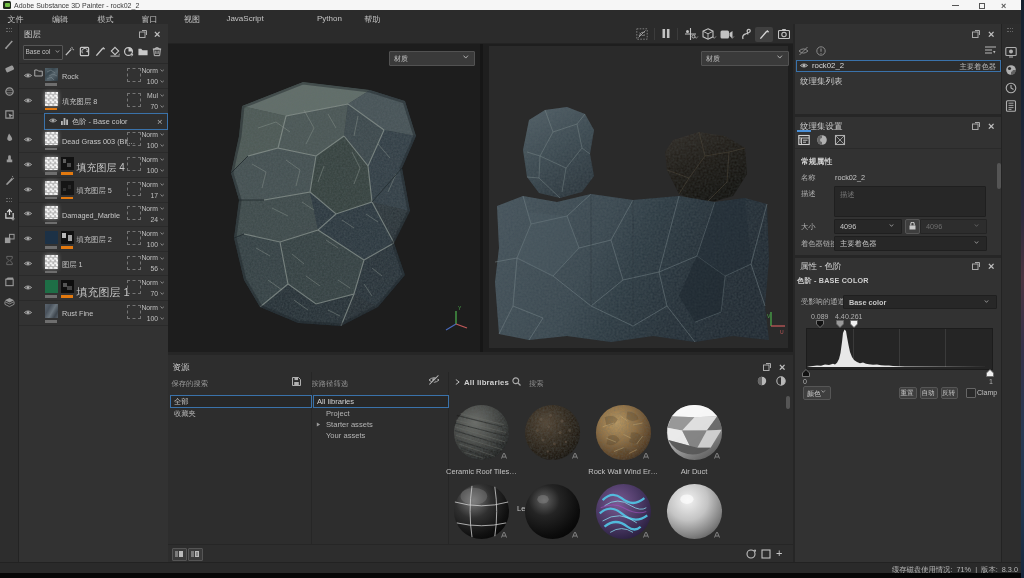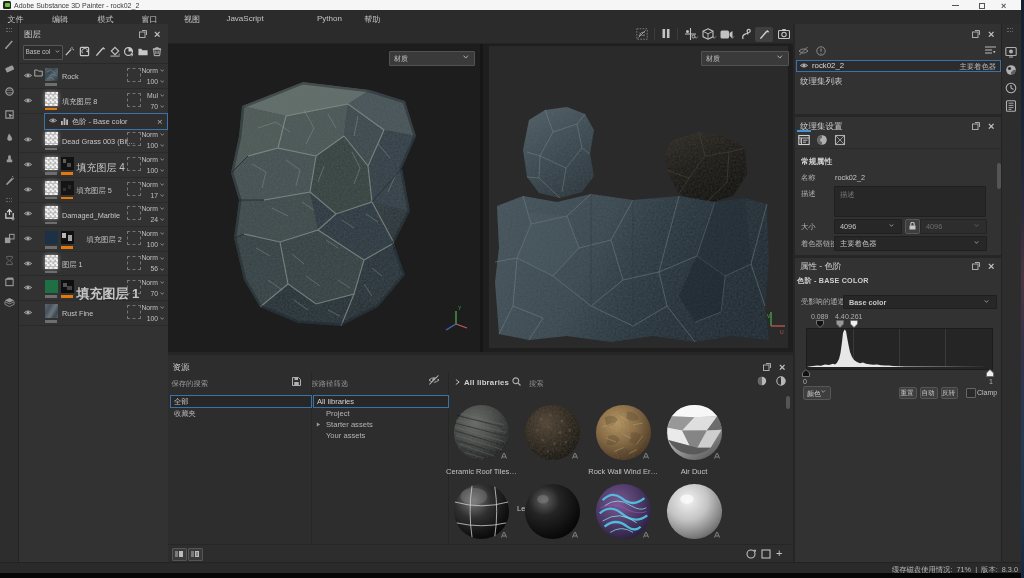--- a/index.html
+++ b/index.html
@@ -249,21 +249,21 @@
 <svg style="left:24px;top:235.0px" width="8" height="7" viewBox="0 0 10 8">
       <path d="M0.5 4 Q5 0.2 9.5 4 Q5 7.8 0.5 4 Z" fill="none" stroke="#b0b0b0" stroke-width="1.1"></path>
       <circle cx="5" cy="4" r="1.7" fill="#b0b0b0"></circle>
     </svg>
 <div class="abs" style="left:44.5px;top:230.5px;width:13.5px;height:13.5px;background:#1c3146;"></div>
 <div class="abs" style="left:60.5px;top:230.5px;width:13.5px;height:13.5px;background:#101010;"></div>
 <div class="abs" style="left:62px;top:233.0px;width:4px;height:5px;background:#b8b8b8;"></div>
 <div class="abs" style="left:68px;top:235.0px;width:3.5px;height:6px;background:#a0a0a0;"></div>
 <div class="abs" style="left:44.5px;top:246.2px;width:12.5px;height:2.6px;background:#6e6e6e;"></div>
 <div class="abs" style="left:60.5px;top:246.2px;width:12.5px;height:2.6px;background:#e2790f;"></div>
-<div class="txt" style="left:76.5px;top:235.3px;font-size:7.3px;color:#c6c6c6;margin-left:10px;">填充图层 2</div>
+<div class="txt" style="left:76.5px;top:235.3px;font-size:7.3px;color:#c6c6c6;">填充图层 2</div>
 <div class="abs" style="left:126.5px;top:231.0px;width:12px;height:12px;border:1px dashed #757575;"></div>
 <div class="txt" style="right:866px;top:229.8px;font-size:6.8px;color:#c0c0c0;">Norm</div>
 <svg style="left:159.5px;top:232.0px" width="4.5" height="3" viewBox="0 0 10 7">
       <path d="M1 1 L5 5.5 L9 1" fill="none" stroke="#a0a0a0" stroke-width="1.8"></path>
     </svg>
 <div class="txt" style="right:866px;top:240.8px;font-size:6.8px;color:#c0c0c0;">100</div>
 <svg style="left:159.5px;top:243.0px" width="4.5" height="3" viewBox="0 0 10 7">
       <path d="M1 1 L5 5.5 L9 1" fill="none" stroke="#a0a0a0" stroke-width="1.8"></path>
     </svg>
 <div class="abs" style="left:19px;top:275.4px;width:149px;height:0.8px;background:#2a2a2a;"></div>
@@ -287,21 +287,21 @@
 <svg style="left:24px;top:284.2px" width="8" height="7" viewBox="0 0 10 8">
       <path d="M0.5 4 Q5 0.2 9.5 4 Q5 7.8 0.5 4 Z" fill="none" stroke="#b0b0b0" stroke-width="1.1"></path>
       <circle cx="5" cy="4" r="1.7" fill="#b0b0b0"></circle>
     </svg>
 <div class="abs" style="left:44.5px;top:279.7px;width:13.5px;height:13.5px;background:#1e6e46;"></div>
 <div class="abs" style="left:60.5px;top:279.7px;width:13.5px;height:13.5px;background:#0e0e0e;"></div>
 <div class="abs" style="left:62.5px;top:283.2px;width:4px;height:4px;background:#555;"></div>
 <div class="abs" style="left:67px;top:286.2px;width:5px;height:4px;background:#444;"></div>
 <div class="abs" style="left:44.5px;top:295.4px;width:12.5px;height:2.6px;background:#6e6e6e;"></div>
 <div class="abs" style="left:60.5px;top:295.4px;width:12.5px;height:2.6px;background:#e2790f;"></div>
-<div class="txt" style="left:76.5px;top:284.5px;font-size:13px;color:#c6c6c6;font-weight:bold;">填充图层 1</div>
+<div class="txt" style="left:76.5px;top:284.5px;font-size:11px;color:#c6c6c6;">填充图层 1</div>
 <div class="abs" style="left:126.5px;top:280.2px;width:12px;height:12px;border:1px dashed #757575;"></div>
 <div class="txt" style="right:866px;top:279.0px;font-size:6.8px;color:#c0c0c0;">Norm</div>
 <svg style="left:159.5px;top:281.2px" width="4.5" height="3" viewBox="0 0 10 7">
       <path d="M1 1 L5 5.5 L9 1" fill="none" stroke="#a0a0a0" stroke-width="1.8"></path>
     </svg>
 <div class="txt" style="right:866px;top:290.0px;font-size:6.8px;color:#c0c0c0;">70</div>
 <svg style="left:159.5px;top:292.2px" width="4.5" height="3" viewBox="0 0 10 7">
       <path d="M1 1 L5 5.5 L9 1" fill="none" stroke="#a0a0a0" stroke-width="1.8"></path>
     </svg>
 <div class="abs" style="left:19px;top:324.7px;width:149px;height:0.8px;background:#2a2a2a;"></div>

